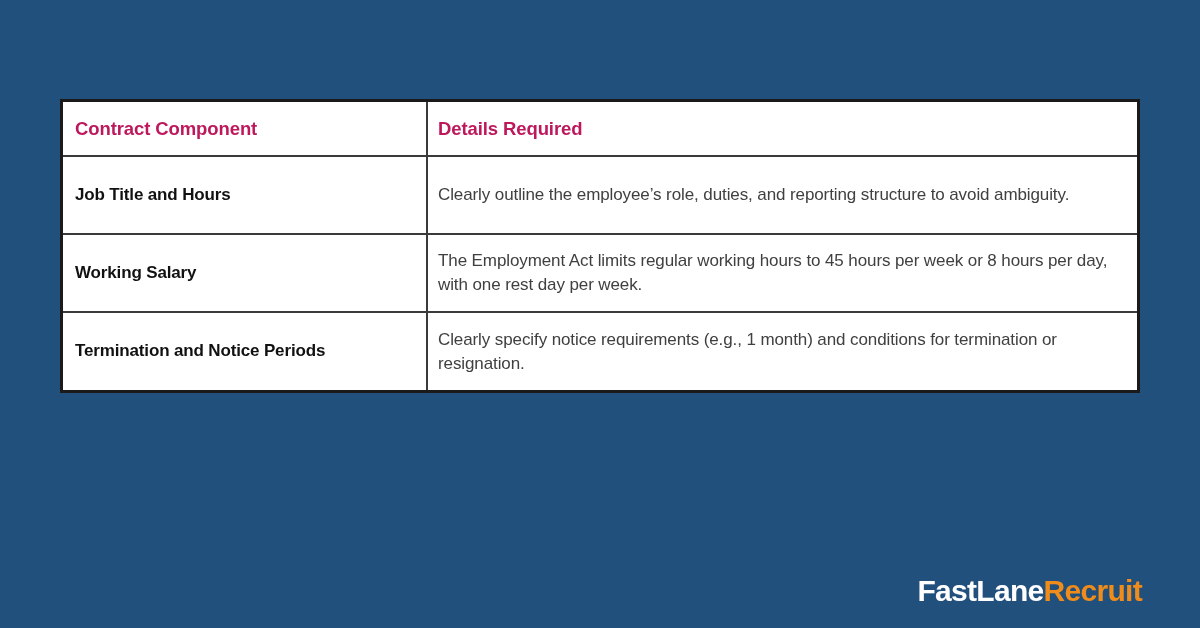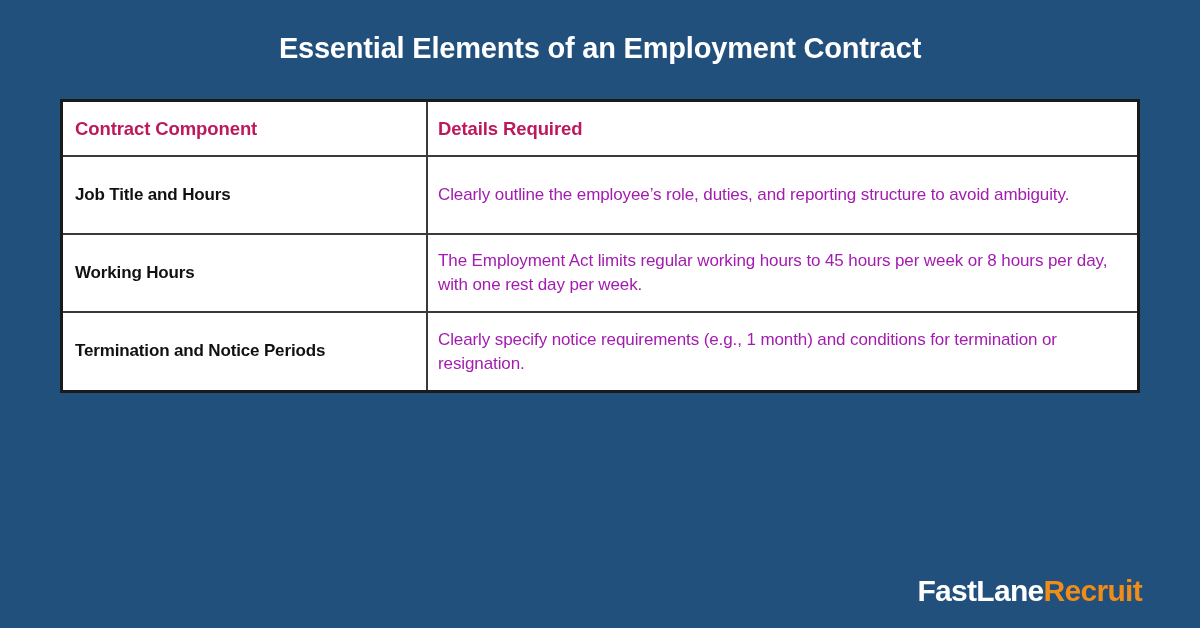--- a/index.html
+++ b/index.html
@@ -97,21 +97,21 @@
   .component-label {
     font-size:17px;
     font-weight:bold;
     color:#111111;
     line-height:1.34;
     letter-spacing:-0.15px;
   }
   .detail-text {
     font-size:17px;
     font-weight:normal;
-    color:#a21caf;
+    color:#404040;
     line-height:1.42;
     letter-spacing:-0.1px;
   }
 
   tr.body-row td { height:78px; }
 
   
   .logo {
     position:absolute;
     right:58px;
@@ -124,23 +124,20 @@
     text-align:center;
   }
   .logo .logo-fast { color:#FFFFFF; }
   .logo .logo-recruit { color:#F08C1A; }
 </style>
 </head>
 <body>
 
 <div class="infographic">
 
-  <div class="title-wrap">
-    <h1 class="title">Essential Elements of an Employment Contract</h1>
-  </div>
 
   <div class="table-outer">
     <table class="contract-table">
       <colgroup>
         <col class="c1">
         <col class="c2">
       </colgroup>
       <tbody>
 
         <tr class="header-row">
@@ -157,21 +154,21 @@
             <span class="component-label">Job Title and Hours</span>
           </td>
           <td>
             <span class="detail-text">Clearly outline the employee’s role, duties, and reporting structure to avoid ambiguity.</span>
           </td>
         </tr>
 
 
         <tr class="body-row">
           <td>
-            <span class="component-label">Working Hours</span>
+            <span class="component-label">Working Salary</span>
           </td>
           <td>
             <span class="detail-text">The Employment Act limits regular working hours to 45 hours per week or 8 hours per day, with one rest day per week.</span>
           </td>
         </tr>
 
 
         <tr class="body-row">
           <td>
             <span class="component-label">Termination and Notice Periods</span>

